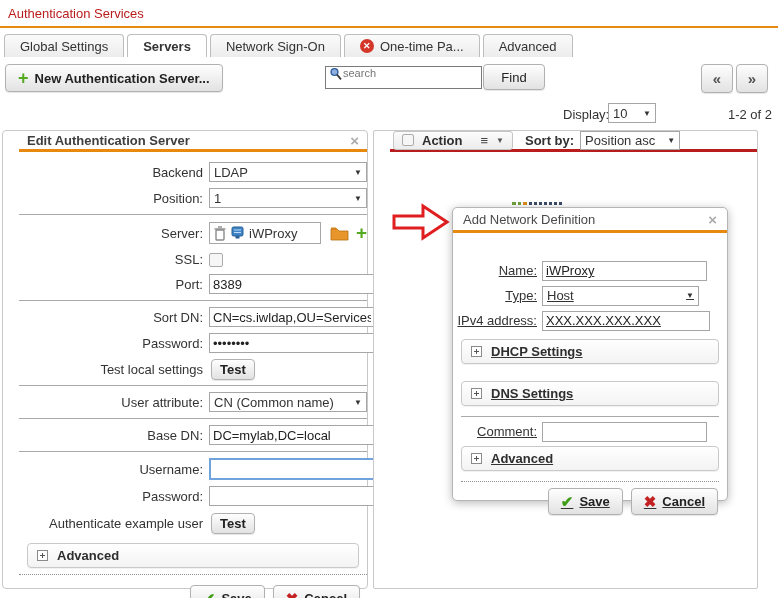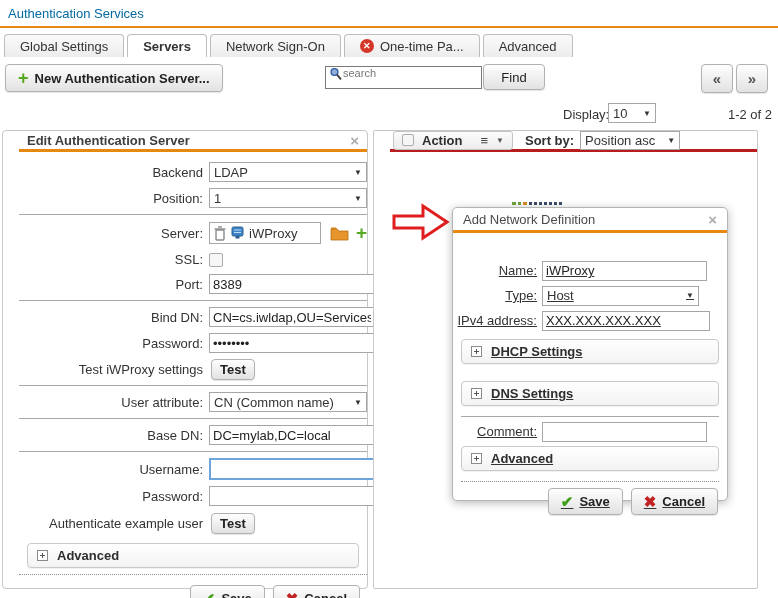--- a/index.html
+++ b/index.html
@@ -1,20 +1,20 @@
 <!DOCTYPE html>
 <html><head>
 <meta charset="utf-8">
 <style>
   * { margin:0; padding:0; box-sizing:border-box; }
   html,body { width:778px; height:598px; background:#fff; font-family:"Liberation Sans",sans-serif; font-size:13px; color:#333; overflow:hidden; }
   body { position:relative; }
 
   
-  .page-title { position:absolute; left:8px; top:6px; color:#0369a1; font-size:13px; }
+  .page-title { position:absolute; left:8px; top:6px; color:#b91c1c; font-size:13px; }
   .title-rule { position:absolute; left:0; top:26px; width:778px; height:2px; background:#E8890F; }
 
   
   .tabbar { position:absolute; left:4px; top:34px; display:flex; gap:3px; }
   .tab { height:23px; padding:0 15px; border:1px solid #BDBDBD; border-bottom:none; border-radius:4px 4px 0 0;
          background:linear-gradient(#FBFBFB,#ECECEC); display:flex; align-items:center; gap:6px; color:#333; cursor:default; }
   .tab.active { background:#fff; font-weight:bold; }
   .err-badge { width:14px; height:14px; border-radius:50%; background:#D4372A; color:#fff; font-size:9px; font-weight:bold;
                display:flex; align-items:center; justify-content:center; }
 
@@ -222,31 +222,31 @@
     </div>
 
     <div class="row">
       <span class="lbl">Port:</span>
       <input class="tinput" type="text" value="8389" style="">
     </div>
 
     <div class="sep"></div>
 
     <div class="row">
-      <span class="lbl">Bind DN:</span>
+      <span class="lbl">Sort DN:</span>
       <input class="tinput" type="text" value="CN=cs.iwldap,OU=Services A" style="">
     </div>
 
     <div class="row">
       <span class="lbl">Password:</span>
       <input class="tinput" type="text" value="••••••••" style="">
     </div>
 
     <div class="row">
-      <span class="lbl">Test iWProxy settings</span>
+      <span class="lbl">Test local settings</span>
       <div class="btn btn-test">
           <span>Test</span>
         </div>
     </div>
 
     <div class="sep"></div>
 
     <div class="row">
       <span class="lbl">User attribute:</span>
       <div class="fsel fsel-form">

